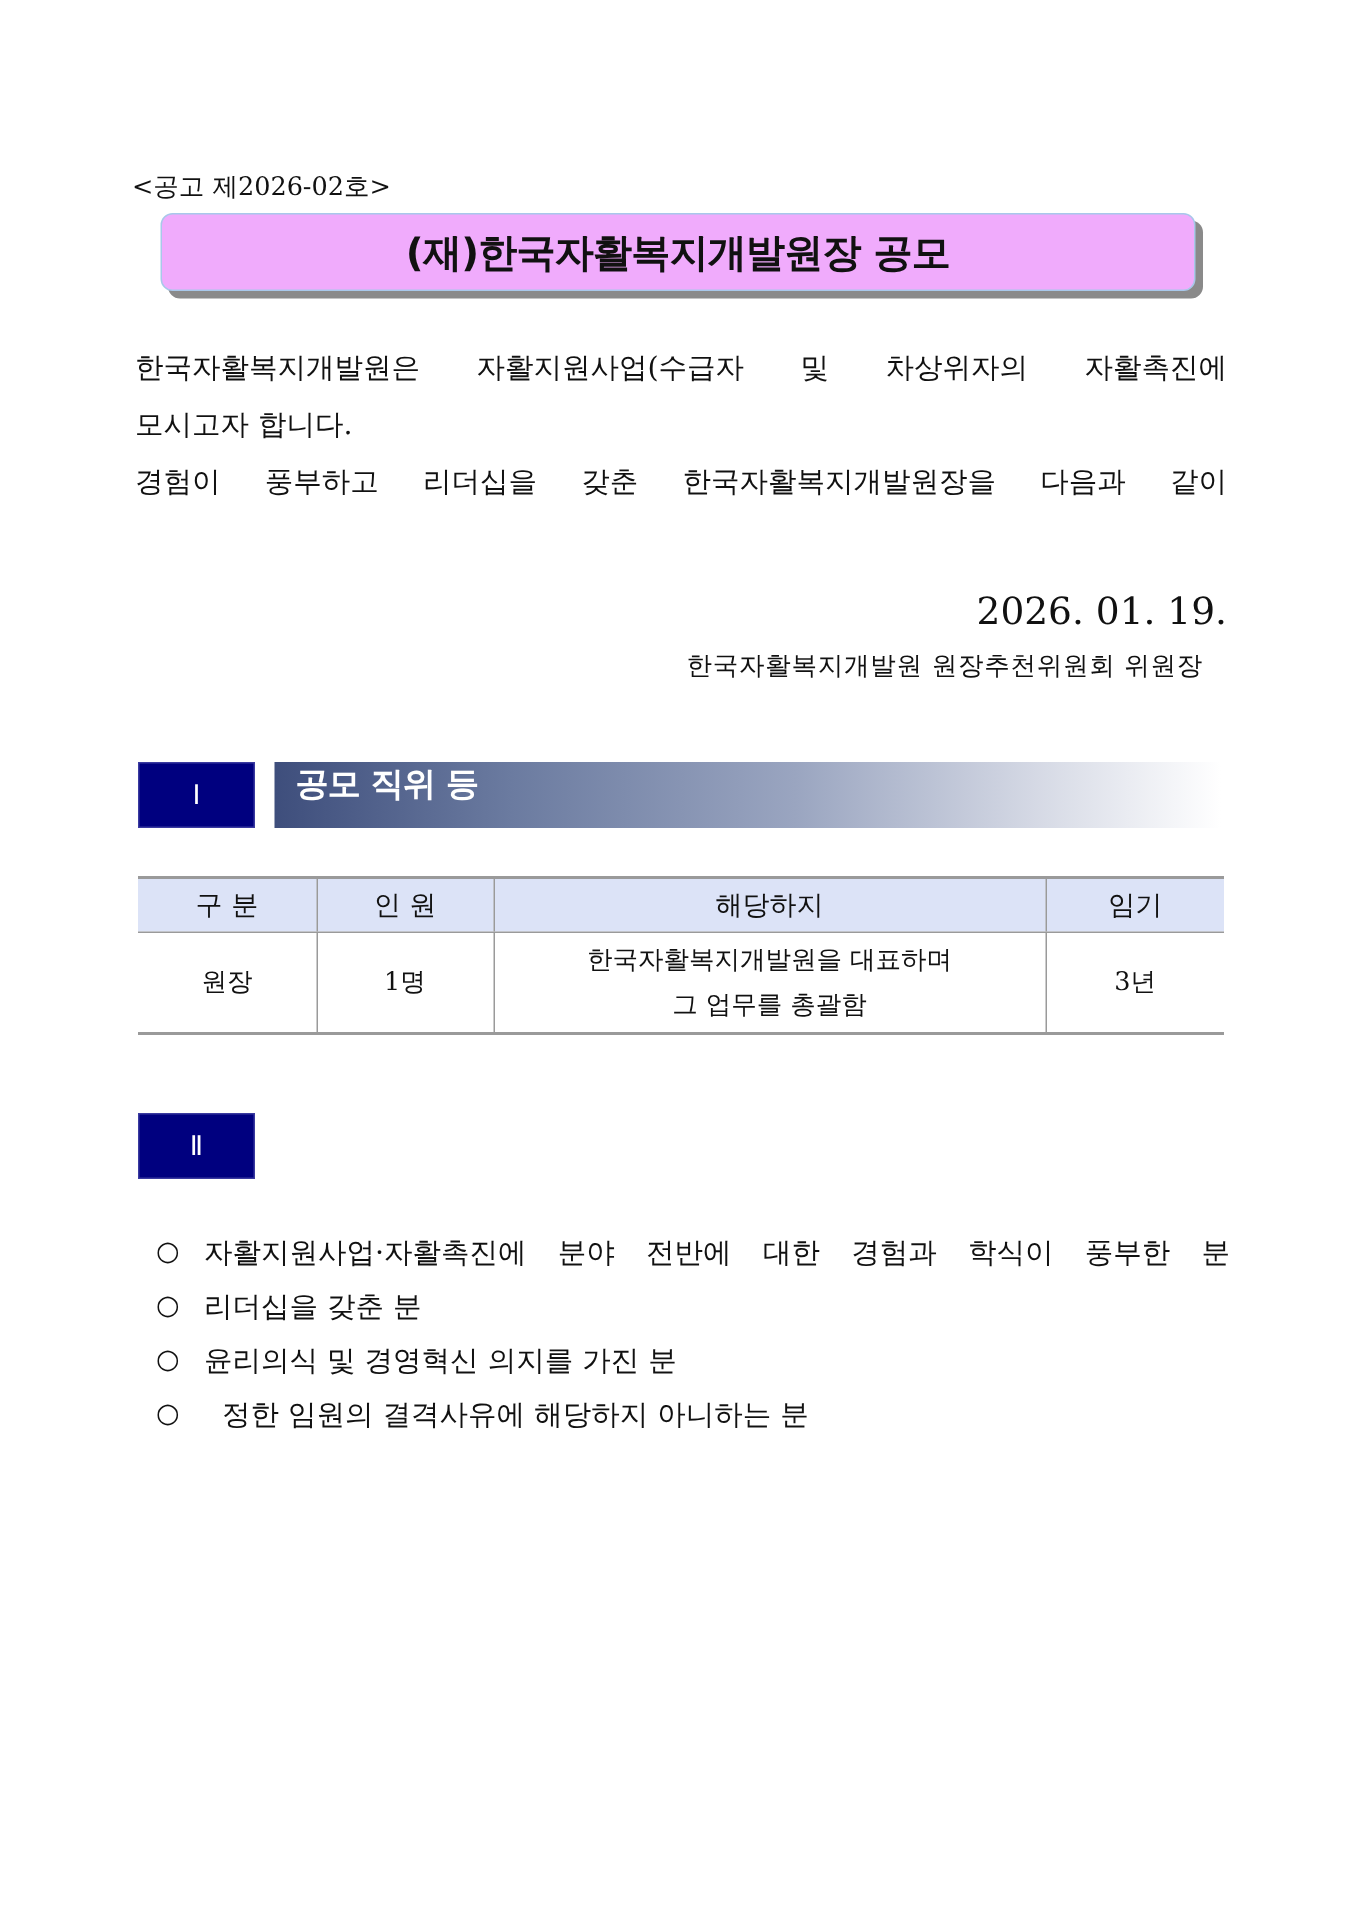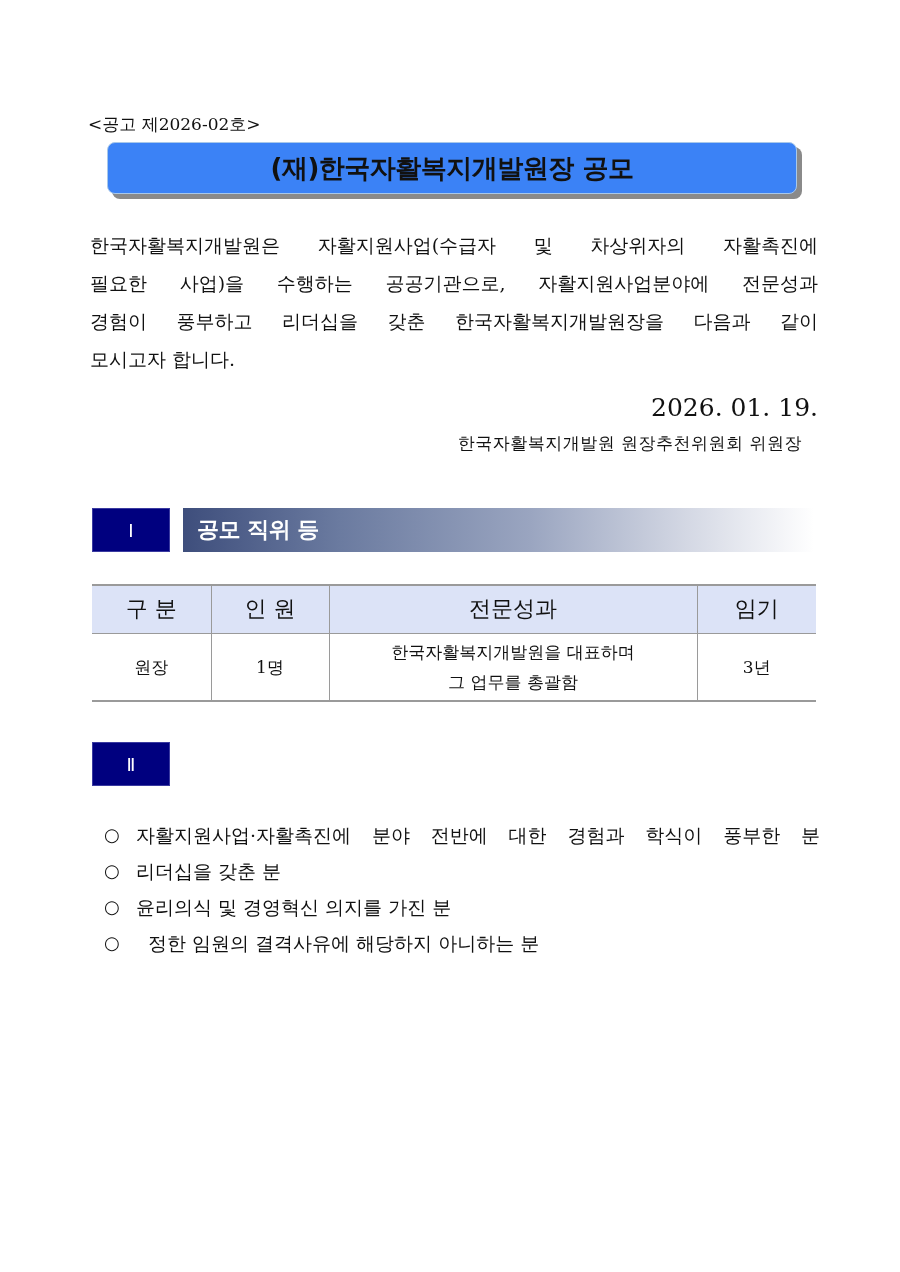--- a/index.html
+++ b/index.html
@@ -10,21 +10,21 @@
       color: #111111;
       overflow: hidden;
     }
     .notice-no {
       position: absolute; left: 88px; top: 113px;
       font-size: 17px; letter-spacing: 0px;
     }
     .title-box {
       position: absolute; left: 107px; top: 142px;
       width: 690px; height: 52px;
-      background: #3b82f6;
+      background: #f0abfc;
       border-radius: 8px;
       border: 1px solid #a8c8ea;
       box-shadow: 5px 5px 0 #8a8a8a;
       display: flex; align-items: center; justify-content: center;
     }
     .title-box span {
       font-family: "DejaVu Sans", "Liberation Sans", sans-serif;
       font-weight: bold; font-size: 26px; color: #111;
       letter-spacing: -0.5px;
     }
@@ -50,40 +50,40 @@
     .section-head .num {
       width: 78px; background: #00007f;
       border: 1px solid #3a3aa0;
       color: #fff; display: flex; align-items: center; justify-content: center;
       font-family: "DejaVu Sans", "Liberation Sans", sans-serif;
       font-size: 18px;
     }
     .section-head .bar {
       margin-left: 13px; flex: 1;
       background: linear-gradient(90deg, #3e4e7c 0%, #6b7ba0 25%, #9aa5c0 55%, #d4d8e4 80%, #ffffff 100%);
-      display: flex; align-items: center; padding-left: 14px;
+      display: flex; align-items: flex-start; padding-left: 14px;
     }
     .section-head .bar span {
       font-family: "DejaVu Sans", "Liberation Sans", sans-serif;
       font-weight: bold; font-size: 22px; color: #ffffff;
       letter-spacing: -0.5px;
     }
     .sec1 { top: 508px; }
     .sec2 { top: 742px; }
     table.positions {
       position: absolute; left: 92px; top: 584px; width: 724px;
       border-collapse: collapse;
       font-size: 17px;
     }
     table.positions th {
-      background: #dce3f7; font-weight: normal; height: 48px;
+      background: #dce3f7; font-weight: normal; height: 36px;
       border-top: 2px solid #9a9a9a;
       border-bottom: 1px solid #9a9a9a;
       border-left: 1px solid #9a9a9a;
-      font-size: 22px;
+      font-size: 18px;
     }
     table.positions td {
       height: 68px; text-align: center;
       border-bottom: 2px solid #9a9a9a;
       border-left: 1px solid #9a9a9a;
       line-height: 30px;
     }
     table.positions th:first-child, table.positions td:first-child { border-left: none; }
     .quals {
       position: absolute; left: 104px; top: 817px; width: 716px;
@@ -100,23 +100,22 @@
 <body>
 
 <div class="notice-no">&lt;공고 제2026-02호&gt;</div>
 
 <div class="title-box">
   <span>(재)한국자활복지개발원장 공모</span>
 </div>
 
 <div class="intro">
   <span class="line">한국자활복지개발원은 자활지원사업(수급자 및 차상위자의 자활촉진에</span>
-  <span class="line">필요한 사업)을 수행하는 공공기관으로, 자활지원사업분야에 전문성과</span>
+  <span class="line last">모시고자 합니다.</span>
   <span class="line">경험이 풍부하고 리더십을 갖춘 한국자활복지개발원장을 다음과 같이</span>
-  <span class="line last">모시고자 합니다.</span>
 </div>
 
 <div class="date">2026. 01. 19.</div>
 <div class="signer">한국자활복지개발원 원장추천위원회 위원장</div>
 
 <div class="section-head sec1">
   <div class="num">Ⅰ</div>
   <div class="bar">
     <span>공모 직위 등</span>
   </div>
@@ -126,21 +125,21 @@
   <colgroup>
     <col style="width:119px">
       <col style="width:118px">
       <col style="width:368px">
       <col style="width:119px">
   </colgroup>
   <thead>
     <tr>
       <th>구 분</th>
       <th>인 원</th>
-      <th>전문성과</th>
+      <th>해당하지</th>
       <th>임기</th>
     </tr>
   </thead>
   <tbody>
     <tr>
       <td>원장</td>
       <td>1명</td>
       <td>
         <div>한국자활복지개발원을 대표하며</div>
         <div>그 업무를 총괄함</div>

